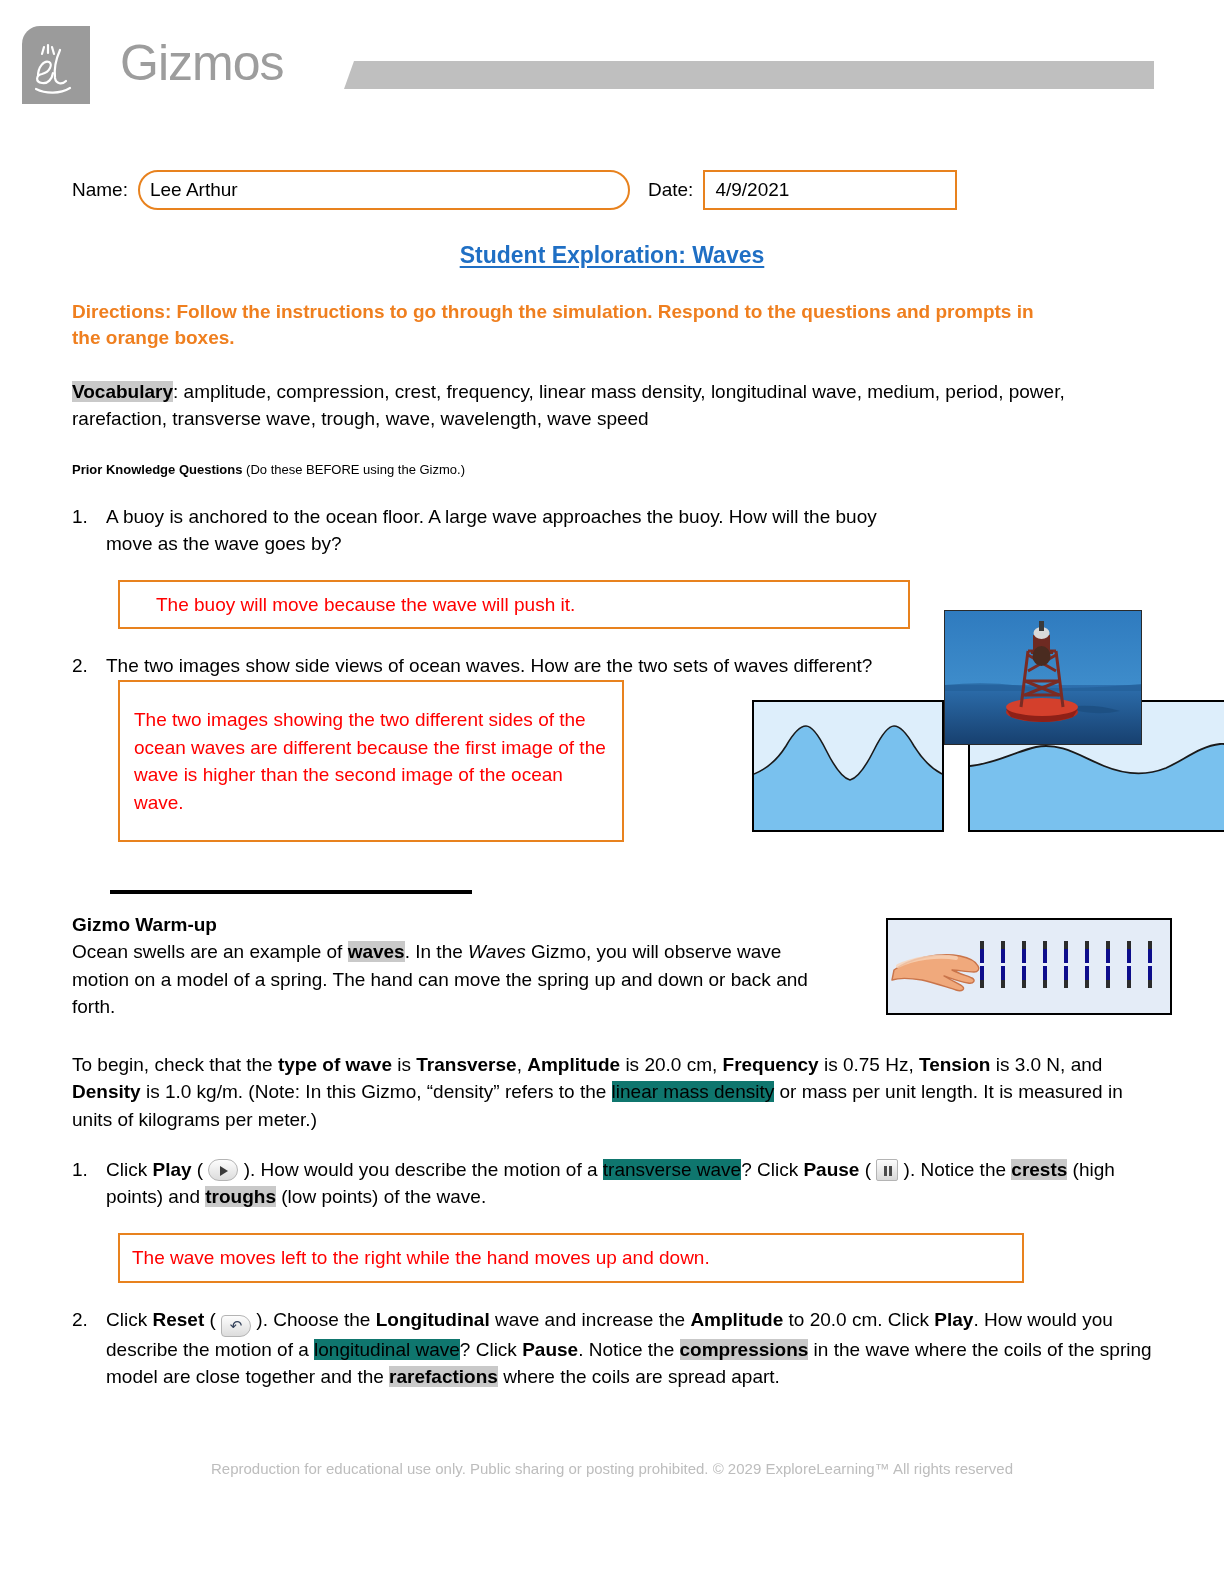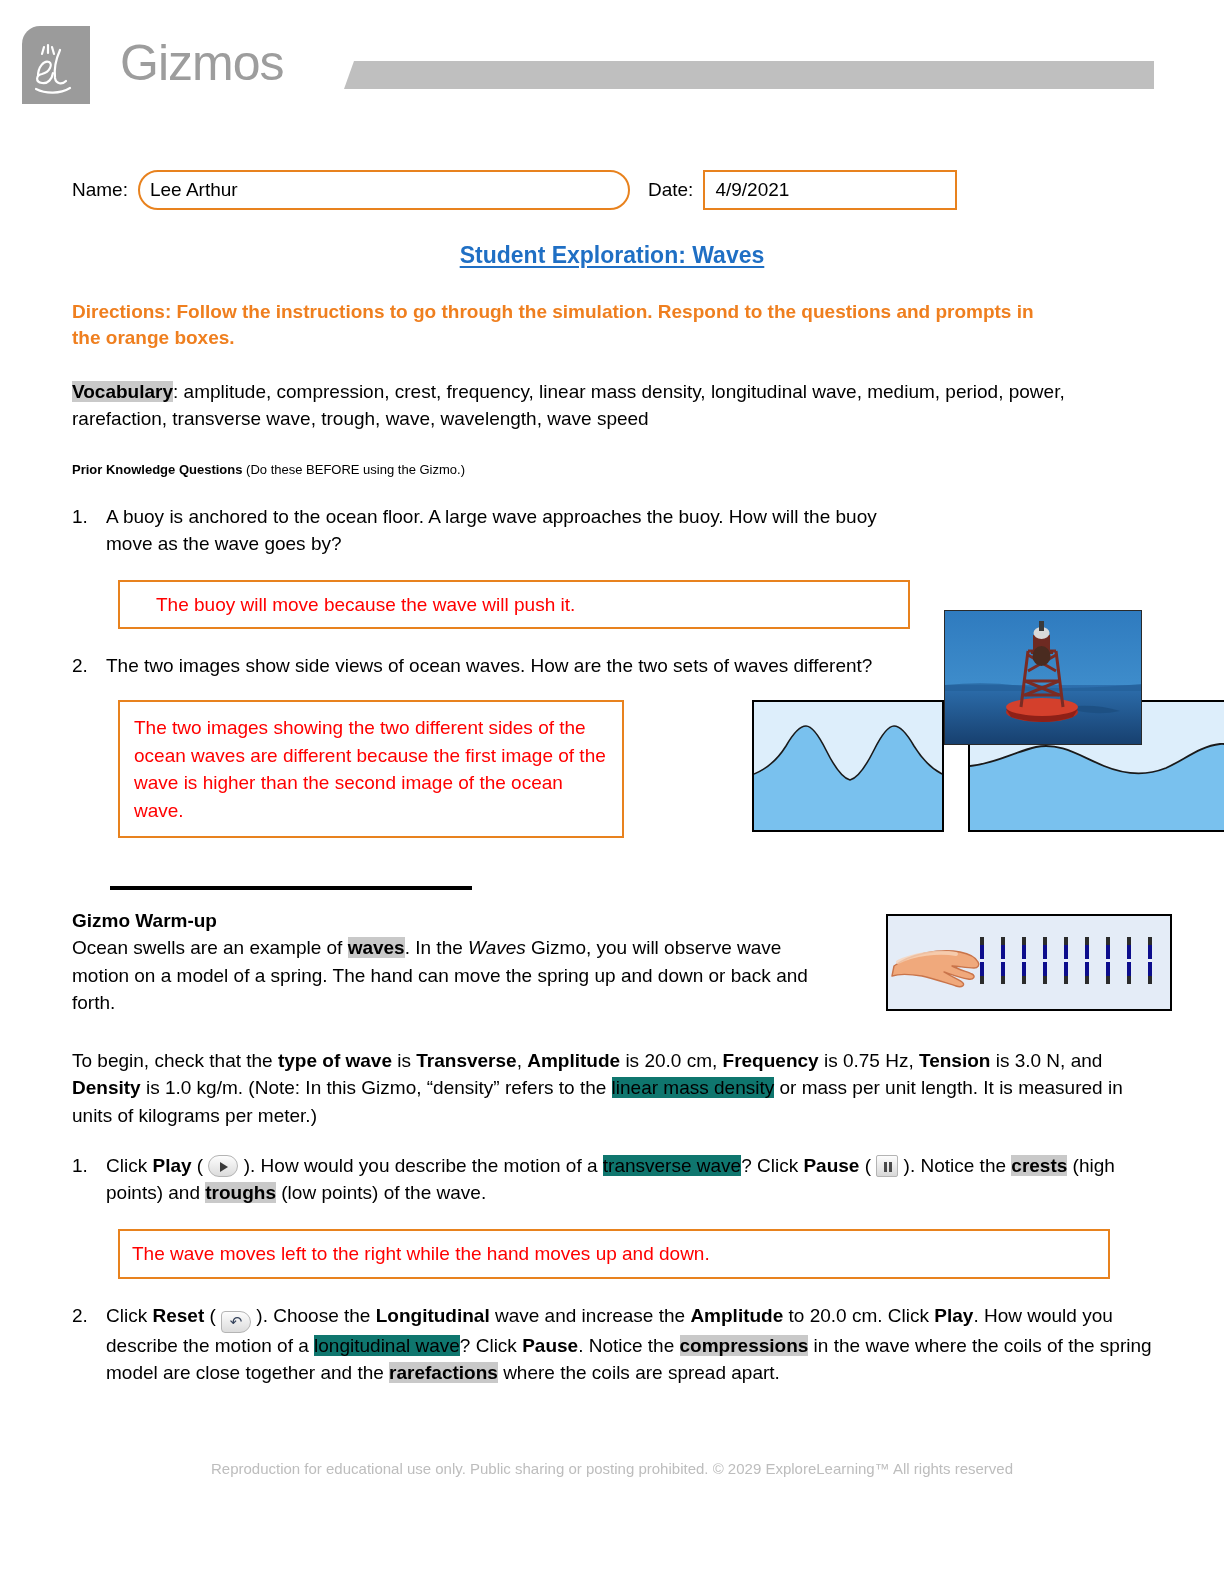--- a/index.html
+++ b/index.html
@@ -142,27 +142,26 @@
   }
   .ans-q1 {
     margin: 22px 0 0 46px;
     width: 792px;
     min-height: 48px;
     display: flex;
     align-items: center;
     padding-left: 36px;
   }
   .ans-q2 {
-    margin-top: 20px;
     width: 506px;
-    padding: 12px 14px;
+    padding: 24px 14px;
   }
   .ans-w1 {
     margin: 22px 0 0 46px;
-    width: 992px;
+    width: 906px;
     min-height: 48px;
     display: flex;
     align-items: center;
   }
 
   
   .buoy-wrap {
     position: absolute;
     left: 944px;
     top: 440px;

